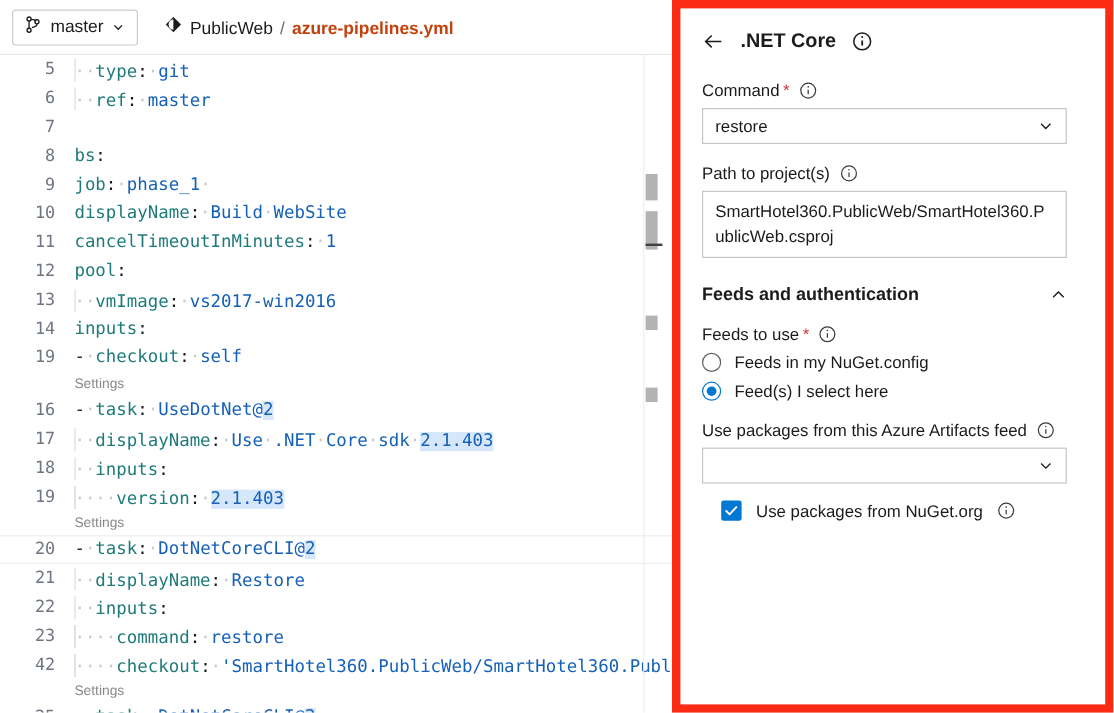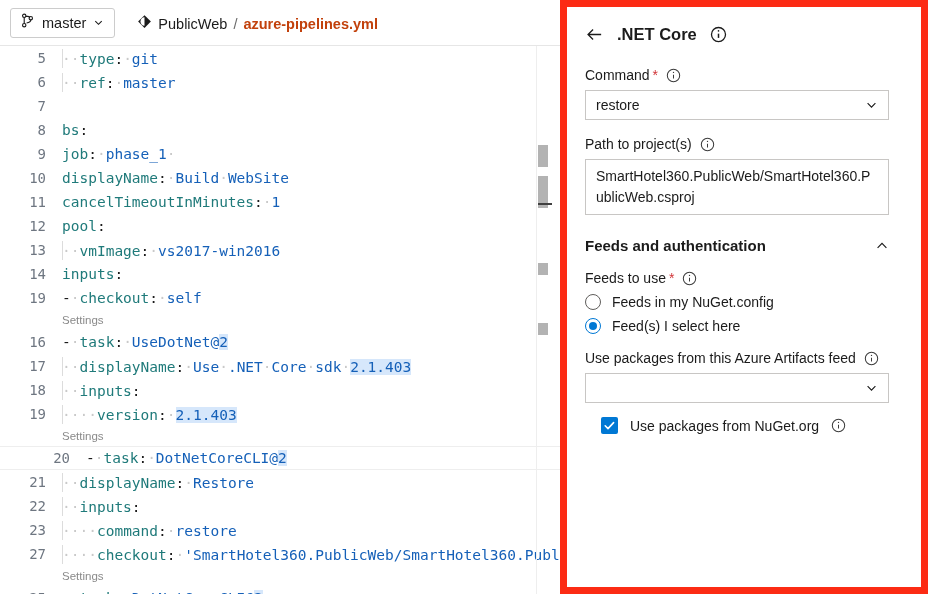--- a/index.html
+++ b/index.html
@@ -52,21 +52,20 @@
     position: relative;
     height: 24px;
     display: flex;
     align-items: center;
     white-space: pre;
   }
   .row.current {
     border-top: 1px solid #eeeeee;
     border-bottom: 1px solid #eeeeee;
     height: 24px;
-    padding-left: 24px;
   }
   .lineno {
     width: 52px; min-width:52px;
     text-align: right;
     padding-right: 6px;
     color: #6e7681;
     font-size: 14px;
     font-family: "DejaVu Sans Mono", monospace;
     user-select: none;
   }
@@ -267,21 +266,21 @@
         <div class="row"><div class="lineno">18</div><div class="codetext"><span class="ind"></span><span class="d">··</span><span class="k">inputs</span><span class="g">:</span></div></div>
         <div class="row"><div class="lineno">19</div><div class="codetext"><span class="ind"></span><span class="ind"></span><span class="d">··</span><span class="d">··</span><span class="k">version</span><span class="g">:</span><span class="d">·</span><span class="v hl">2.1.403</span></div></div>
         <div class="codelens">
           <div class="cl-pad"></div>
           <span class="cl-link">Settings</span>
         </div>
         <div class="row current"><div class="lineno">20</div><div class="codetext"><span class="g">-</span><span class="d">·</span><span class="k">task</span><span class="g">:</span><span class="d">·</span><span class="v">DotNetCoreCLI@</span><span class="v hl">2</span></div></div>
         <div class="row"><div class="lineno">21</div><div class="codetext"><span class="ind"></span><span class="d">··</span><span class="k">displayName</span><span class="g">:</span><span class="d">·</span><span class="v">Restore</span></div></div>
         <div class="row"><div class="lineno">22</div><div class="codetext"><span class="ind"></span><span class="d">··</span><span class="k">inputs</span><span class="g">:</span></div></div>
         <div class="row"><div class="lineno">23</div><div class="codetext"><span class="ind"></span><span class="ind"></span><span class="d">··</span><span class="d">··</span><span class="k">command</span><span class="g">:</span><span class="d">·</span><span class="v">restore</span></div></div>
-        <div class="row"><div class="lineno">27</div><div class="codetext"><span class="ind"></span><span class="ind"></span><span class="d">··</span><span class="d">··</span><span class="k">checkout</span><span class="g">:</span><span class="d">·</span><span class="v">'SmartHotel360.PublicWeb/SmartHotel360.Publi</span></div></div>
+        <div class="row"><div class="lineno">42</div><div class="codetext"><span class="ind"></span><span class="ind"></span><span class="d">··</span><span class="d">··</span><span class="k">checkout</span><span class="g">:</span><span class="d">·</span><span class="v">'SmartHotel360.PublicWeb/SmartHotel360.Publi</span></div></div>
         <div class="codelens">
           <div class="cl-pad"></div>
           <span class="cl-link">Settings</span>
         </div>
         <div class="row"><div class="lineno">25</div><div class="codetext"><span class="g">-</span><span class="d">·</span><span class="k">task</span><span class="g">:</span><span class="d">·</span><span class="v">DotNetCoreCLI@</span><span class="v hl">2</span></div></div>
       </div>
 
     <div class="ruler">
       <div class="mark" style="top:99px;  height:22px;"></div>
       <div class="mark" style="top:130px; height:32px;"></div>

